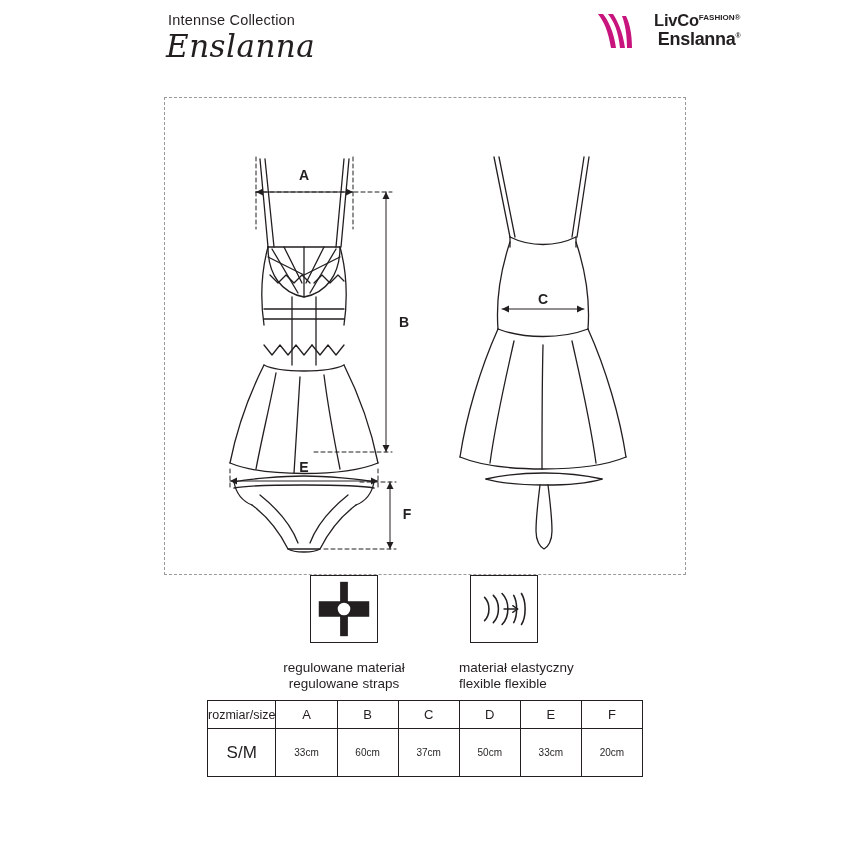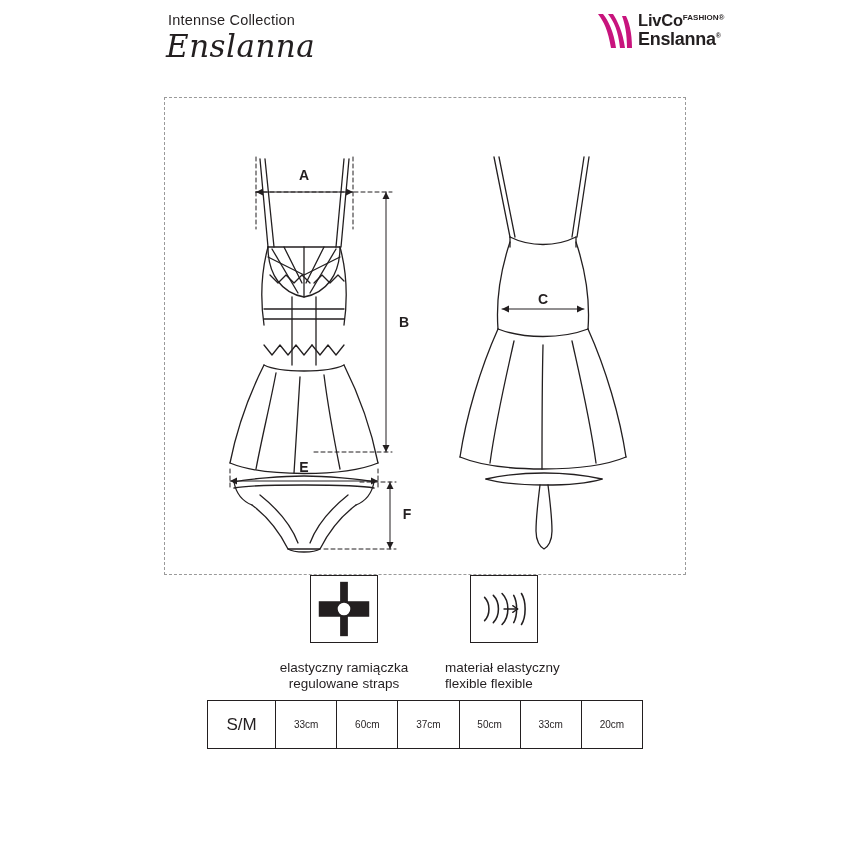--- a/index.html
+++ b/index.html
@@ -42,22 +42,23 @@
     right: 18px; top: 8px;
     width: 140px; height: 46px;
   }
   .logo-mark {
     position: absolute;
     left: 0; top: 2px;
     width: 42px; height: 42px;
   }
   .logo-text {
     position: absolute;
-    left: 44px; top: 4px;
+    left: 60px; top: 4px;
     line-height: 1.0;
+    text-align: right;
   }
   .logo-line1 {
     font-size: 16.5px;
     font-weight: 700;
     color: #231f20;
     letter-spacing: -0.2px;
   }
   .logo-line1 .sup {
     font-size: 8px;
     font-weight: 700;
@@ -102,21 +103,21 @@
   .icon-box.elastic { left: 470px; top: 575px; }
 
   .feature-caption {
     position: absolute;
     font-size: 13.5px;
     line-height: 16px;
     color: #231f20;
     white-space: nowrap;
   }
   .feature-caption.straps { left: 279px; top: 660px; text-align: center; width: 130px;}
-  .feature-caption.elastic { left: 445px; top: 660px; }
+  .feature-caption.elastic { left: 459px; top: 660px; }
 
   
   .size-table {
     position: absolute;
     left: 207px; top: 700px;
     width: 436px;
     border-collapse: collapse;
   }
   .size-table td {
     border: 1px solid #231f20;
@@ -306,39 +307,48 @@
       <path d="M23 20 C30 27, 30 41, 23 48"></path>
       <path d="M32 18 C40 26, 40 42, 32 50"></path>
       <path d="M44 20 C48 27, 48 41, 44 48"></path>
       <path d="M52 18 C57 26, 57 42, 52 50"></path>
       <path d="M34 34 L48 34" stroke-width="1.4"></path>
       <path d="M48 34 l-5 -3.5 M48 34 l-5 3.5" stroke-width="1.4"></path>
     </svg>
   </div>
 
   <div class="feature-caption straps">
-    <div>elastyczny ramiączka</div>
+    <div>regulowane materiał</div>
     <div>regulowane straps</div>
   </div>
   <div class="feature-caption elastic">
     <div>materiał elastyczny</div>
     <div>flexible flexible</div>
   </div>
 
   <table class="size-table">
     <colgroup>
       <col class="c-first">
         <col class="c-rest">
         <col class="c-rest">
         <col class="c-rest">
         <col class="c-rest">
         <col class="c-rest">
         <col class="c-rest">
     </colgroup>
     <tbody>
+      <tr class="head">
+        <td class="first">rozmiar/size</td>
+        <td>A</td>
+        <td>B</td>
+        <td>C</td>
+        <td>D</td>
+        <td>E</td>
+        <td>F</td>
+      </tr>
       <tr class="data">
         <td class="first">S/M</td>
         <td>33cm</td>
         <td>60cm</td>
         <td>37cm</td>
         <td>50cm</td>
         <td>33cm</td>
         <td>20cm</td>
       </tr>
     </tbody>

